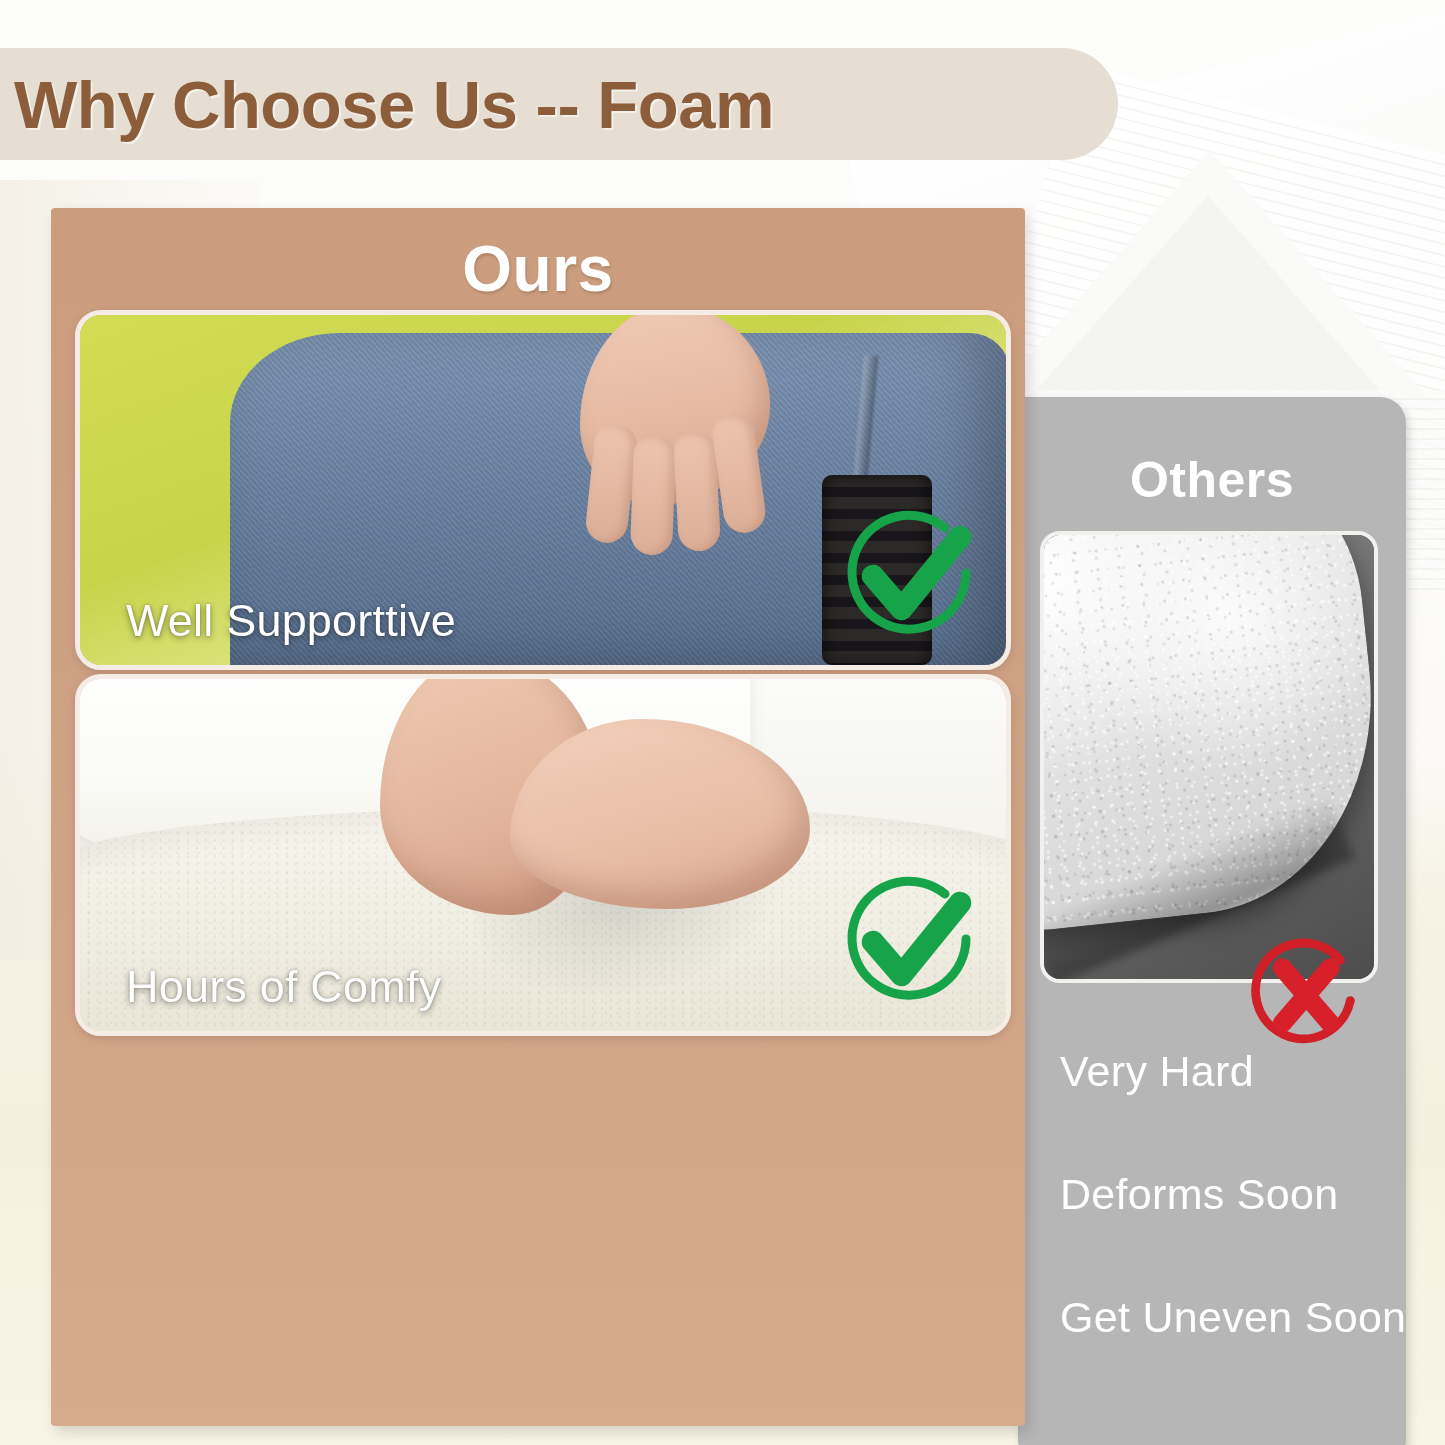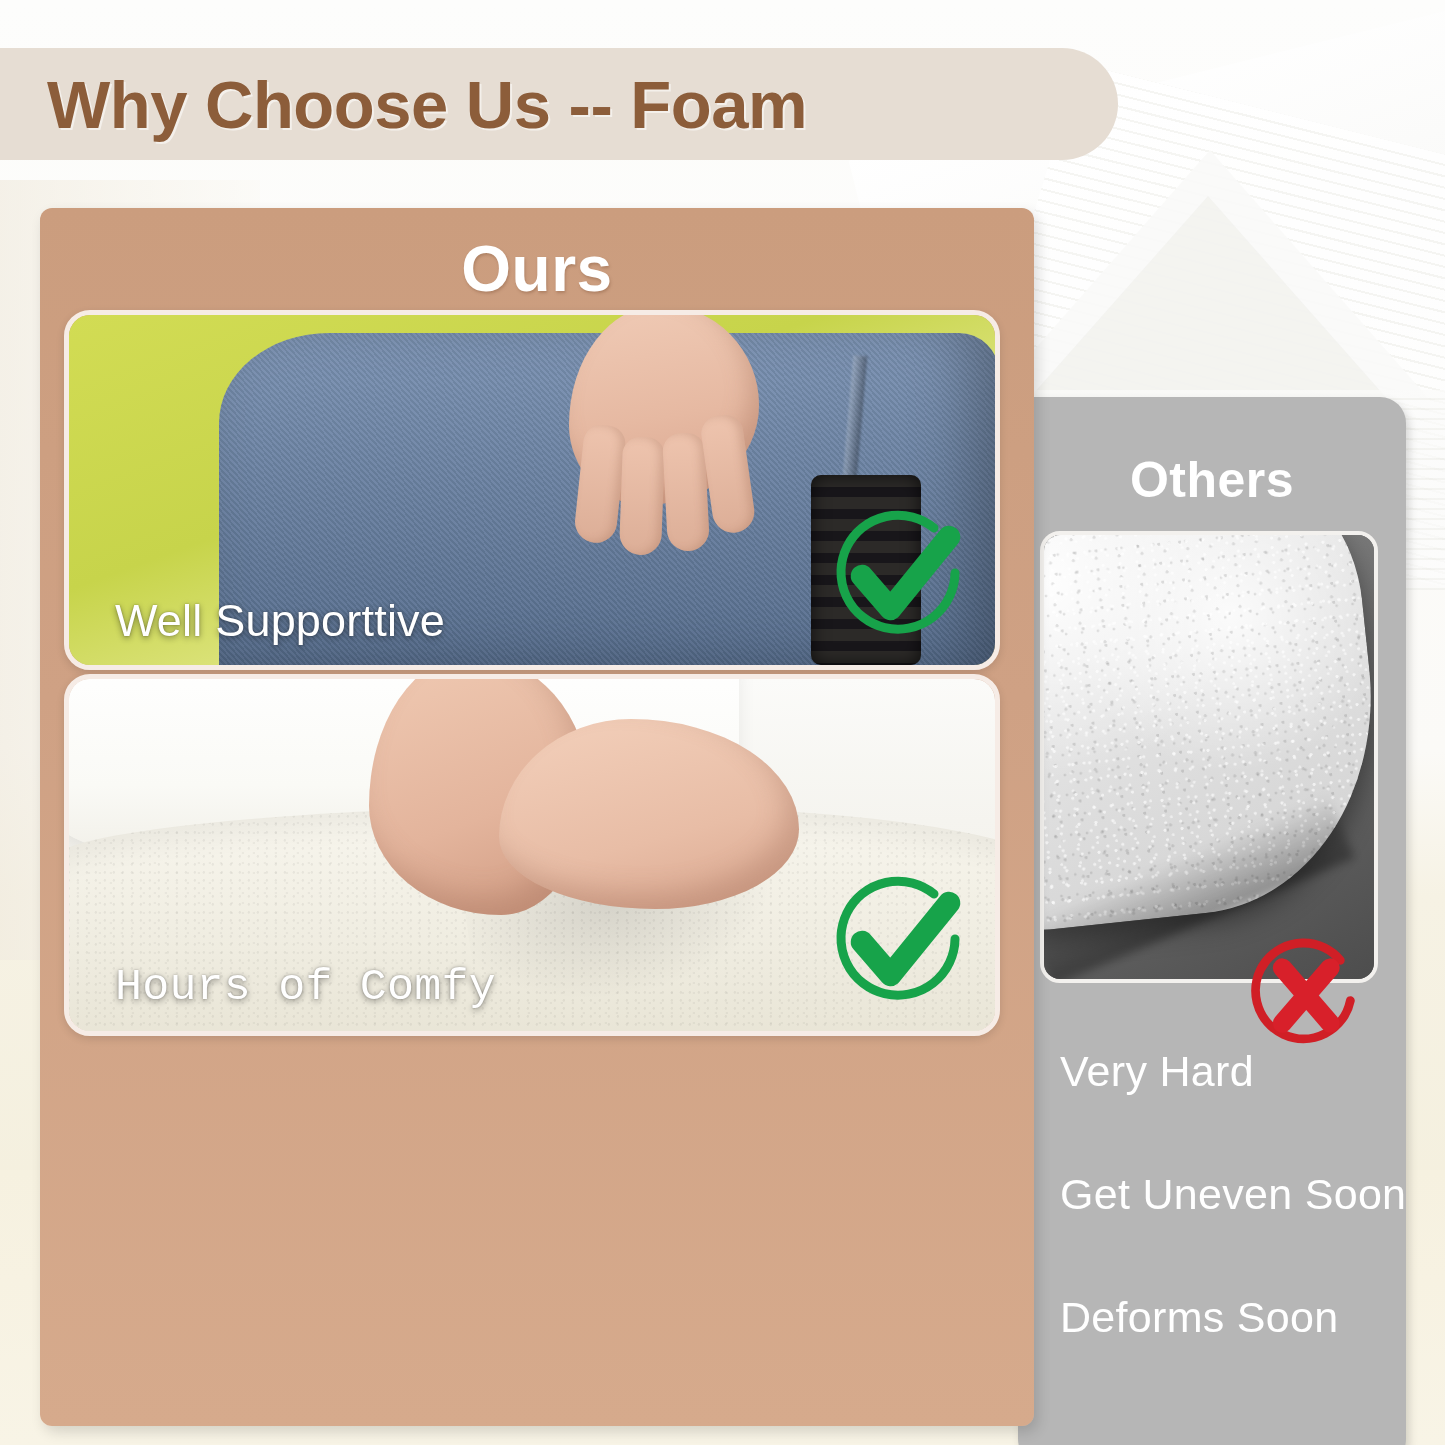--- a/index.html
+++ b/index.html
@@ -88,21 +88,21 @@
   .header-banner {
     position: absolute;
     left: -40px; top: 48px;
     width: 1158px; height: 112px;
     background: #e6ddd3;
     border-radius: 0 60px 60px 0;
     display: flex;
     align-items: center;
   }
   .header-title {
-    margin-left: 87px;
+    margin-left: 54px;
     color: #8c5d3a;
     font-size: 67px;
     font-weight: 700;
     letter-spacing: -0.5px;
     white-space: nowrap;
     text-shadow: 2px 2px 0 rgba(255,255,255,.55);
   }
 
   
   .others-panel {
@@ -186,26 +186,25 @@
     font-size: 43px;
     font-weight: 400;
     letter-spacing: .3px;
     margin-bottom: 74px;
     white-space: nowrap;
   }
 
   
   .ours-panel {
     position: absolute;
-    left: 40px; top: 208px;
+    left: 51px; top: 208px;
     width: 974px; height: 1218px;
     background: linear-gradient(to bottom, #cb9d7e 0%, #cfa184 40%, #d6aa8c 100%);
-    border-radius: 12px;
+    border-radius: 4px;
     box-shadow: 4px 6px 14px rgba(0,0,0,.14);
-    padding-left: 20px;
   }
   .ours-title {
     position: absolute;
     left: 0; top: 24px;
     width: 100%;
     text-align: center;
     color: #ffffff;
     font-size: 64px;
     font-weight: 700;
     letter-spacing: .5px;
@@ -215,21 +214,21 @@
   .ours-card {
     position: absolute;
     left: 24px;
     width: 926px;
     border-radius: 26px;
     border: 5px solid #f6ece6;
     overflow: hidden;
     box-shadow: 0 3px 9px rgba(0,0,0,.12);
   }
   .card-1 { top: 102px; height: 350px; }
-  .card-2 { top: 466px; height: 352px; font-family: Liberation Mono, monospace; }
+  .card-2 { top: 466px; height: 352px; }
   .card-3 { top: 832px; height: 352px; }
 
   .card-label {
     position: absolute;
     left: 46px; bottom: 18px;
     color: #ffffff;
     font-size: 45px;
     font-weight: 500;
     letter-spacing: .2px;
     text-shadow: 0 2px 6px rgba(0,0,0,.42), 0 0 2px rgba(0,0,0,.3);
@@ -430,22 +429,22 @@
       <div class="foam-edge"></div>
     </div>
 
     <svg class="x-badge" viewBox="0 0 100 100">
       <path d="M78 24 A38 38 0 1 0 86 56" fill="none" stroke="#d01f26" stroke-width="7" stroke-linecap="round"></path>
       <path d="M32 30 L70 74 M70 30 L32 74" fill="none" stroke="#d8202a" stroke-width="15" stroke-linecap="round"></path>
     </svg>
 
     <div class="others-list">
       <div class="others-item">Very Hard</div>
+      <div class="others-item">Deforms Soon</div>
       <div class="others-item">Get Uneven Soon</div>
-      <div class="others-item">Deforms Soon</div>
     </div>
   </div>
 
   <div class="ours-panel">
 
     <div class="ours-title">Ours</div>
 
     <div class="ours-card card-1">
       <div class="c1-green"></div>
       <div class="c1-denim">

